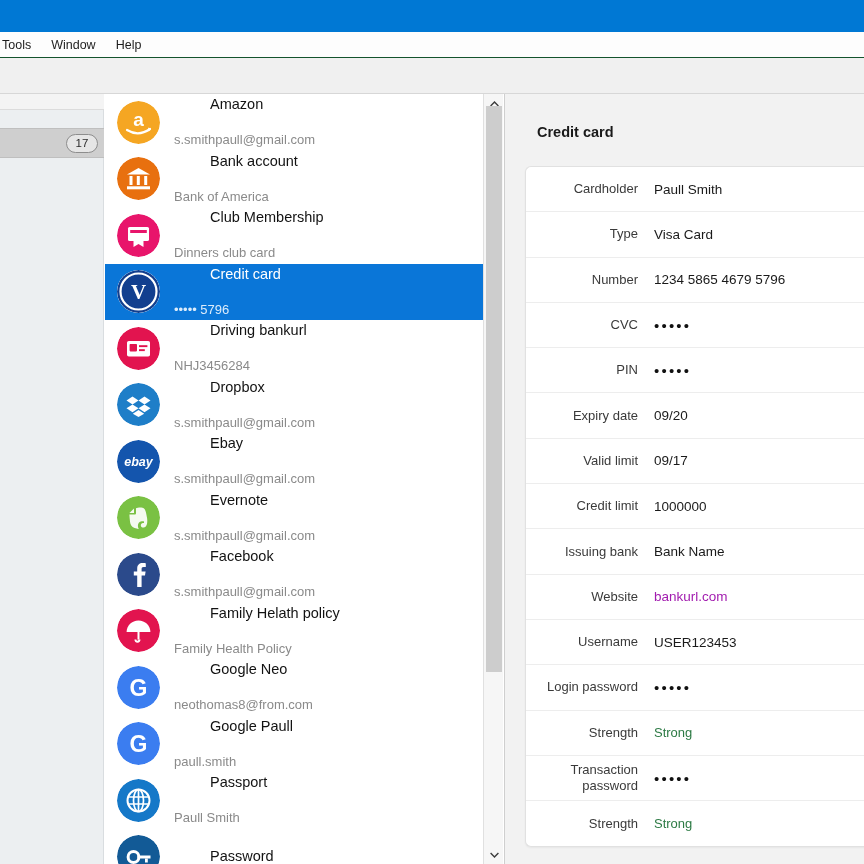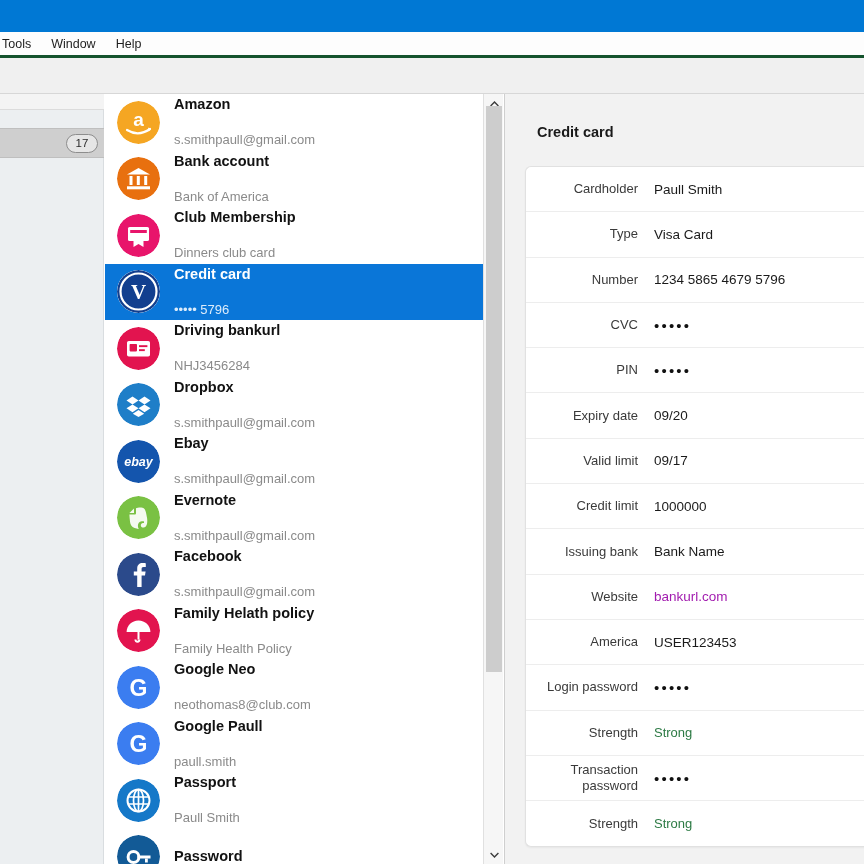--- a/index.html
+++ b/index.html
@@ -16,21 +16,21 @@
   .titlebar {
     position: absolute; left: 0; top: 0; width: 864px; height: 32px;
     background: #0078d4;
   }
 
   
   .menubar {
     position: absolute; left: 0; top: 32px; width: 864px; height: 26px;
     background: #fdfdfd;
     display: flex; align-items: center;
-    border-bottom: 3px solid #14532d;
+    border-bottom: 1px solid #14532d;
   }
   .menu-item {
     font-size: 12.5px; color: #1d1d1d; padding: 3px 10px;
     line-height: 16px; white-space: nowrap; cursor: default;
   }
   .menu-item:first-child { padding-left: 2px; }
 
   
   .toolstrip {
     position: absolute; left: 0; top: 58px; width: 864px; height: 36px;
@@ -82,22 +82,22 @@
     width: 43px; height: 43px; flex: 0 0 43px;
     border-radius: 50%;
     display: flex; align-items: center; justify-content: center;
     position: relative; overflow: hidden;
   }
   .row.selected .icon-wrap { box-shadow: 0 0 0 2px #ffffff inset; }
   .icon-wrap svg { display: block; }
 
   .row-text { margin-left: 14px; min-width: 0; }
   .row-title {
-    font-size: 14.5px; font-weight: bold; color: #121212;
-    line-height: 17px; white-space: nowrap;
+    font-size: 14.5px; font-weight: normal; color: #121212;
+    line-height: 17px; white-space: nowrap; margin-left: 36px;
   }
   .row-sub {
     font-size: 13px; color: #8a8a8a; line-height: 17px;
     margin-top: 18px; white-space: nowrap;
   }
   .row.selected .row-title { color: #ffffff; }
   .row.selected .row-sub { color: #dcecfb; }
 
   
   .vscroll {
@@ -328,21 +328,21 @@
         </div>
         <div class="row">
           <div class="icon-wrap">
             <svg width="43" height="43" viewBox="0 0 43 43">
               <circle cx="21.5" cy="21.5" r="21.5" fill="#3b7df0"></circle>
               <text x="21.5" y="29.5" font-family="Liberation Sans, sans-serif" font-size="23" font-weight="bold" fill="#ffffff" text-anchor="middle">G</text>
             </svg>
           </div>
           <div class="row-text">
             <div class="row-title">Google Neo</div>
-            <div class="row-sub">neothomas8@club.com</div>
+            <div class="row-sub">neothomas8@from.com</div>
           </div>
         </div>
         <div class="row">
           <div class="icon-wrap">
             <svg width="43" height="43" viewBox="0 0 43 43">
               <circle cx="21.5" cy="21.5" r="21.5" fill="#3b7df0"></circle>
               <text x="21.5" y="29.5" font-family="Liberation Sans, sans-serif" font-size="23" font-weight="bold" fill="#ffffff" text-anchor="middle">G</text>
             </svg>
           </div>
           <div class="row-text">
@@ -433,21 +433,21 @@
         </div>
         <div class="field">
           <div class="field-label">Issuing bank</div>
           <div class="field-value">Bank Name</div>
         </div>
         <div class="field">
           <div class="field-label">Website</div>
           <div class="field-value link">bankurl.com</div>
         </div>
         <div class="field">
-          <div class="field-label">America</div>
+          <div class="field-label">Username</div>
           <div class="field-value">USER123453</div>
         </div>
         <div class="field">
           <div class="field-label">Login password</div>
           <div class="field-value dots">•••••</div>
         </div>
         <div class="field">
           <div class="field-label">Strength</div>
           <div class="field-value strength">Strong</div>
         </div>

